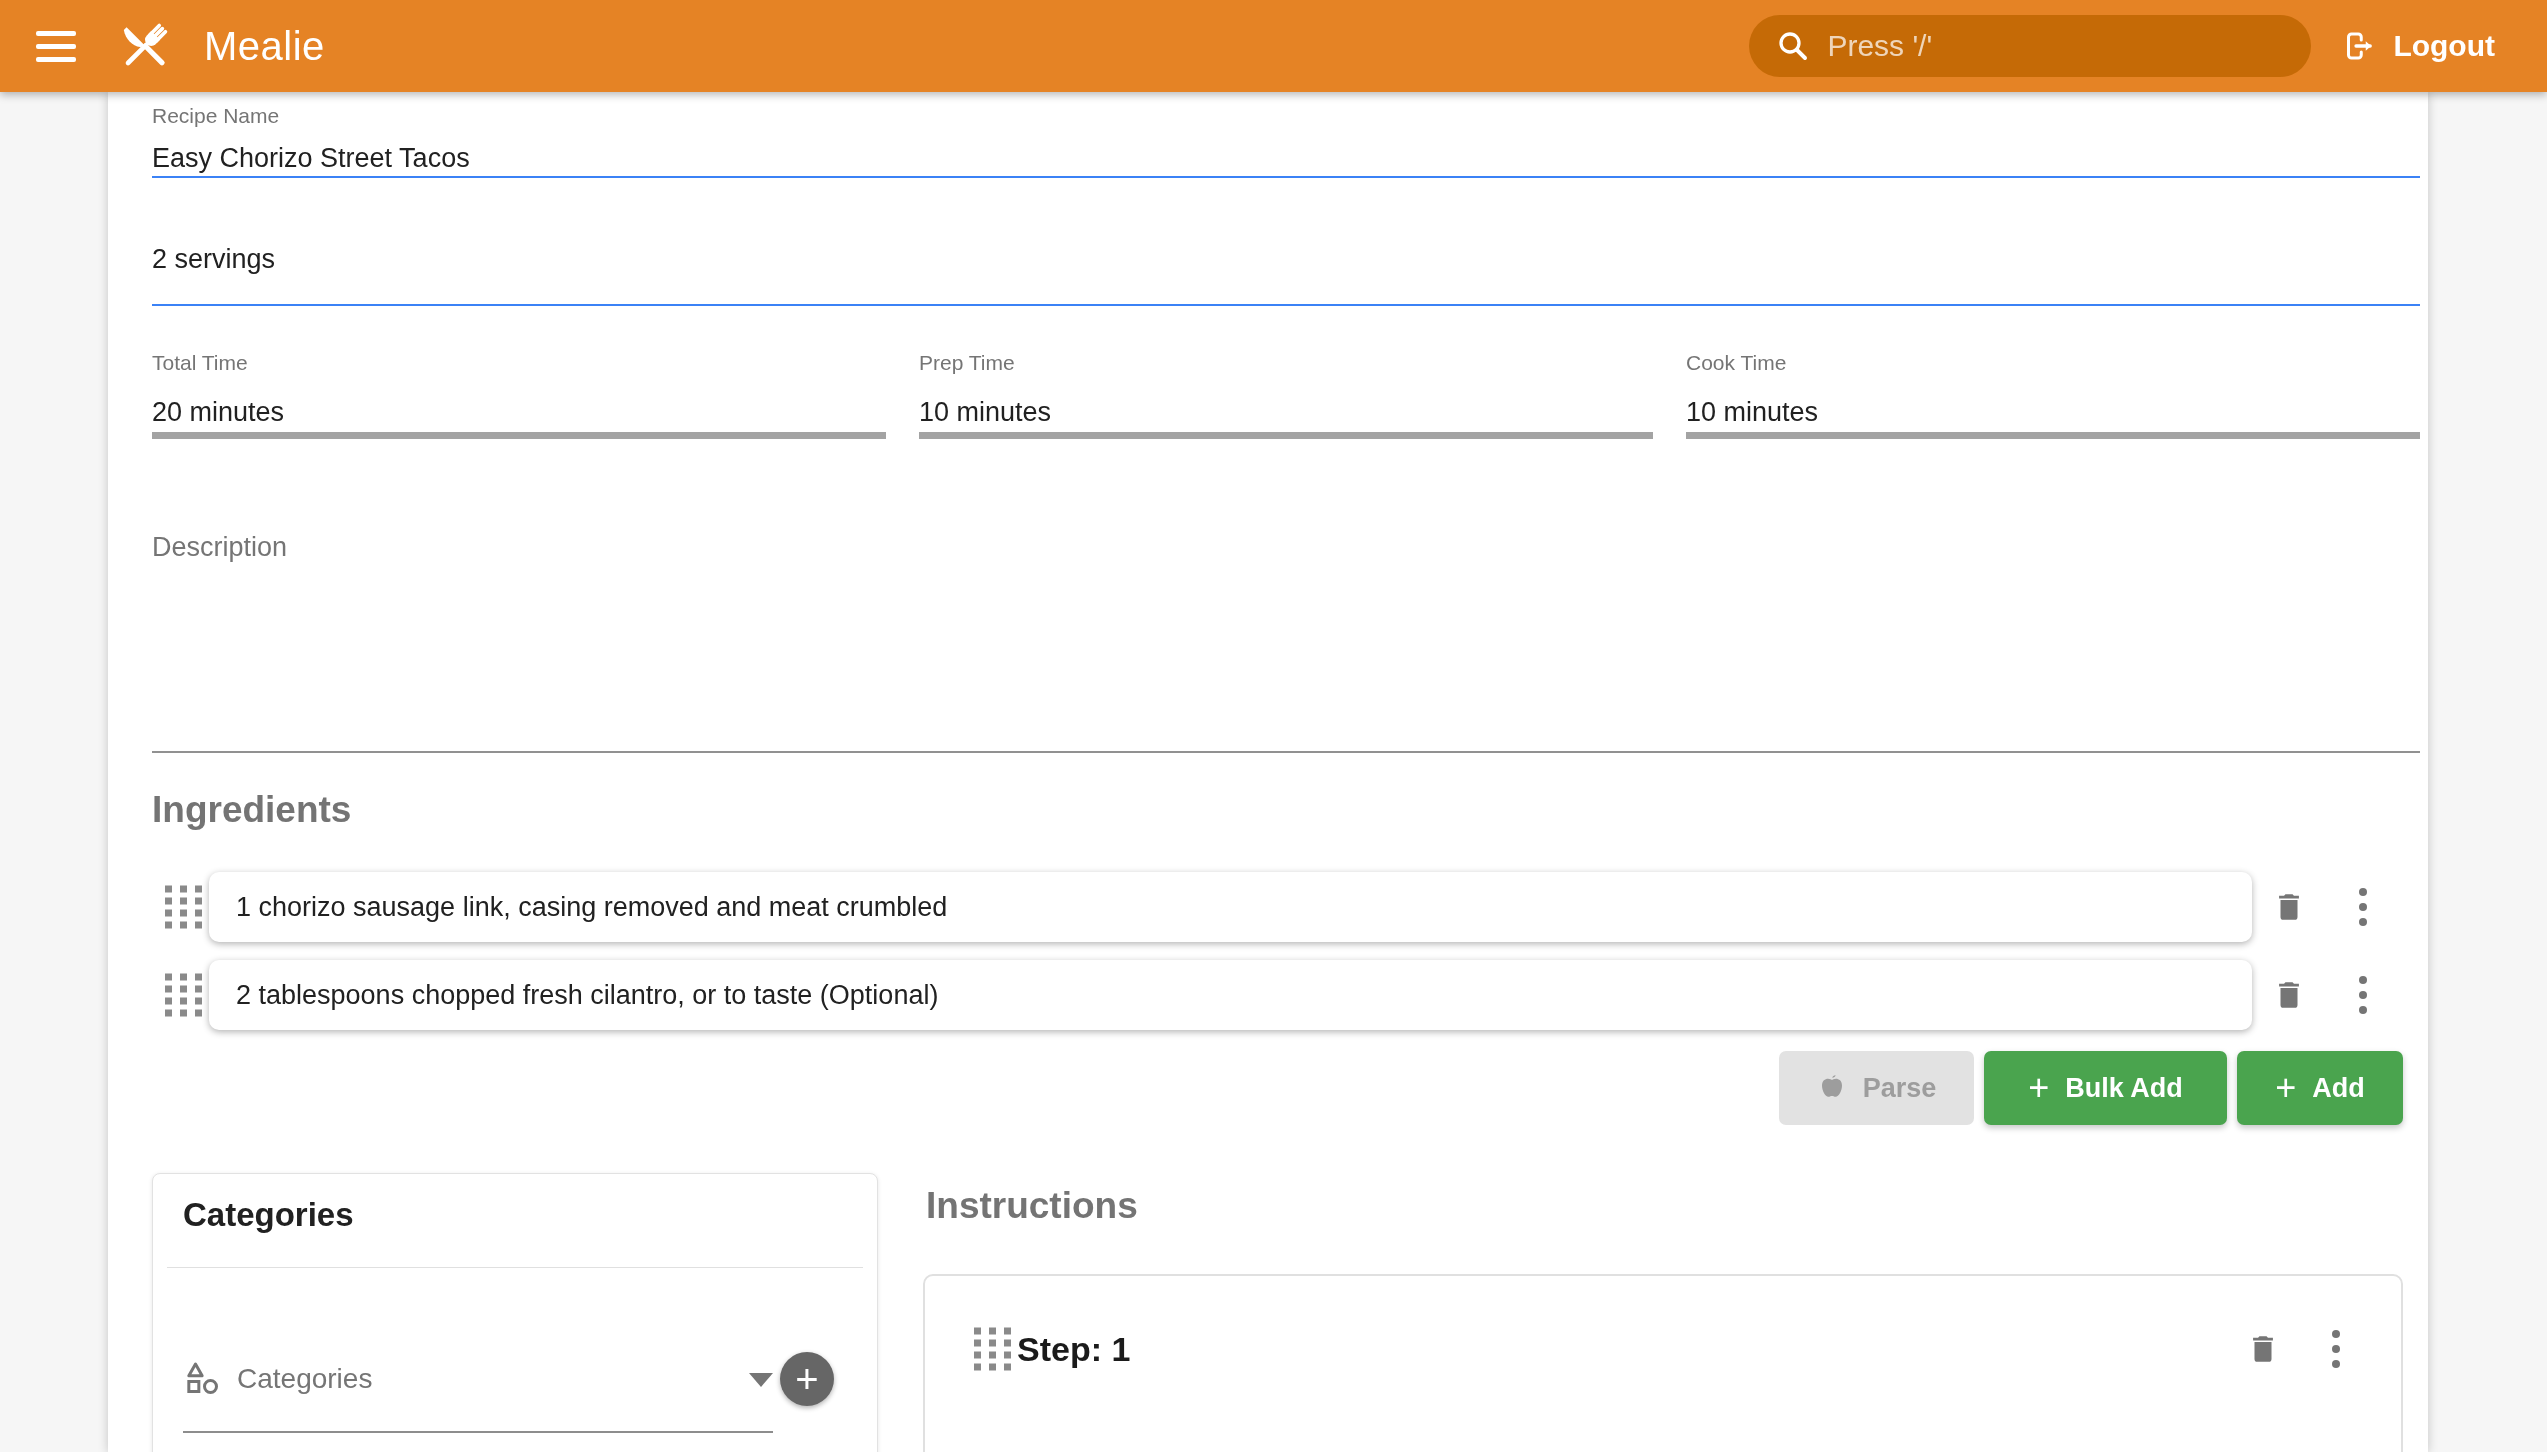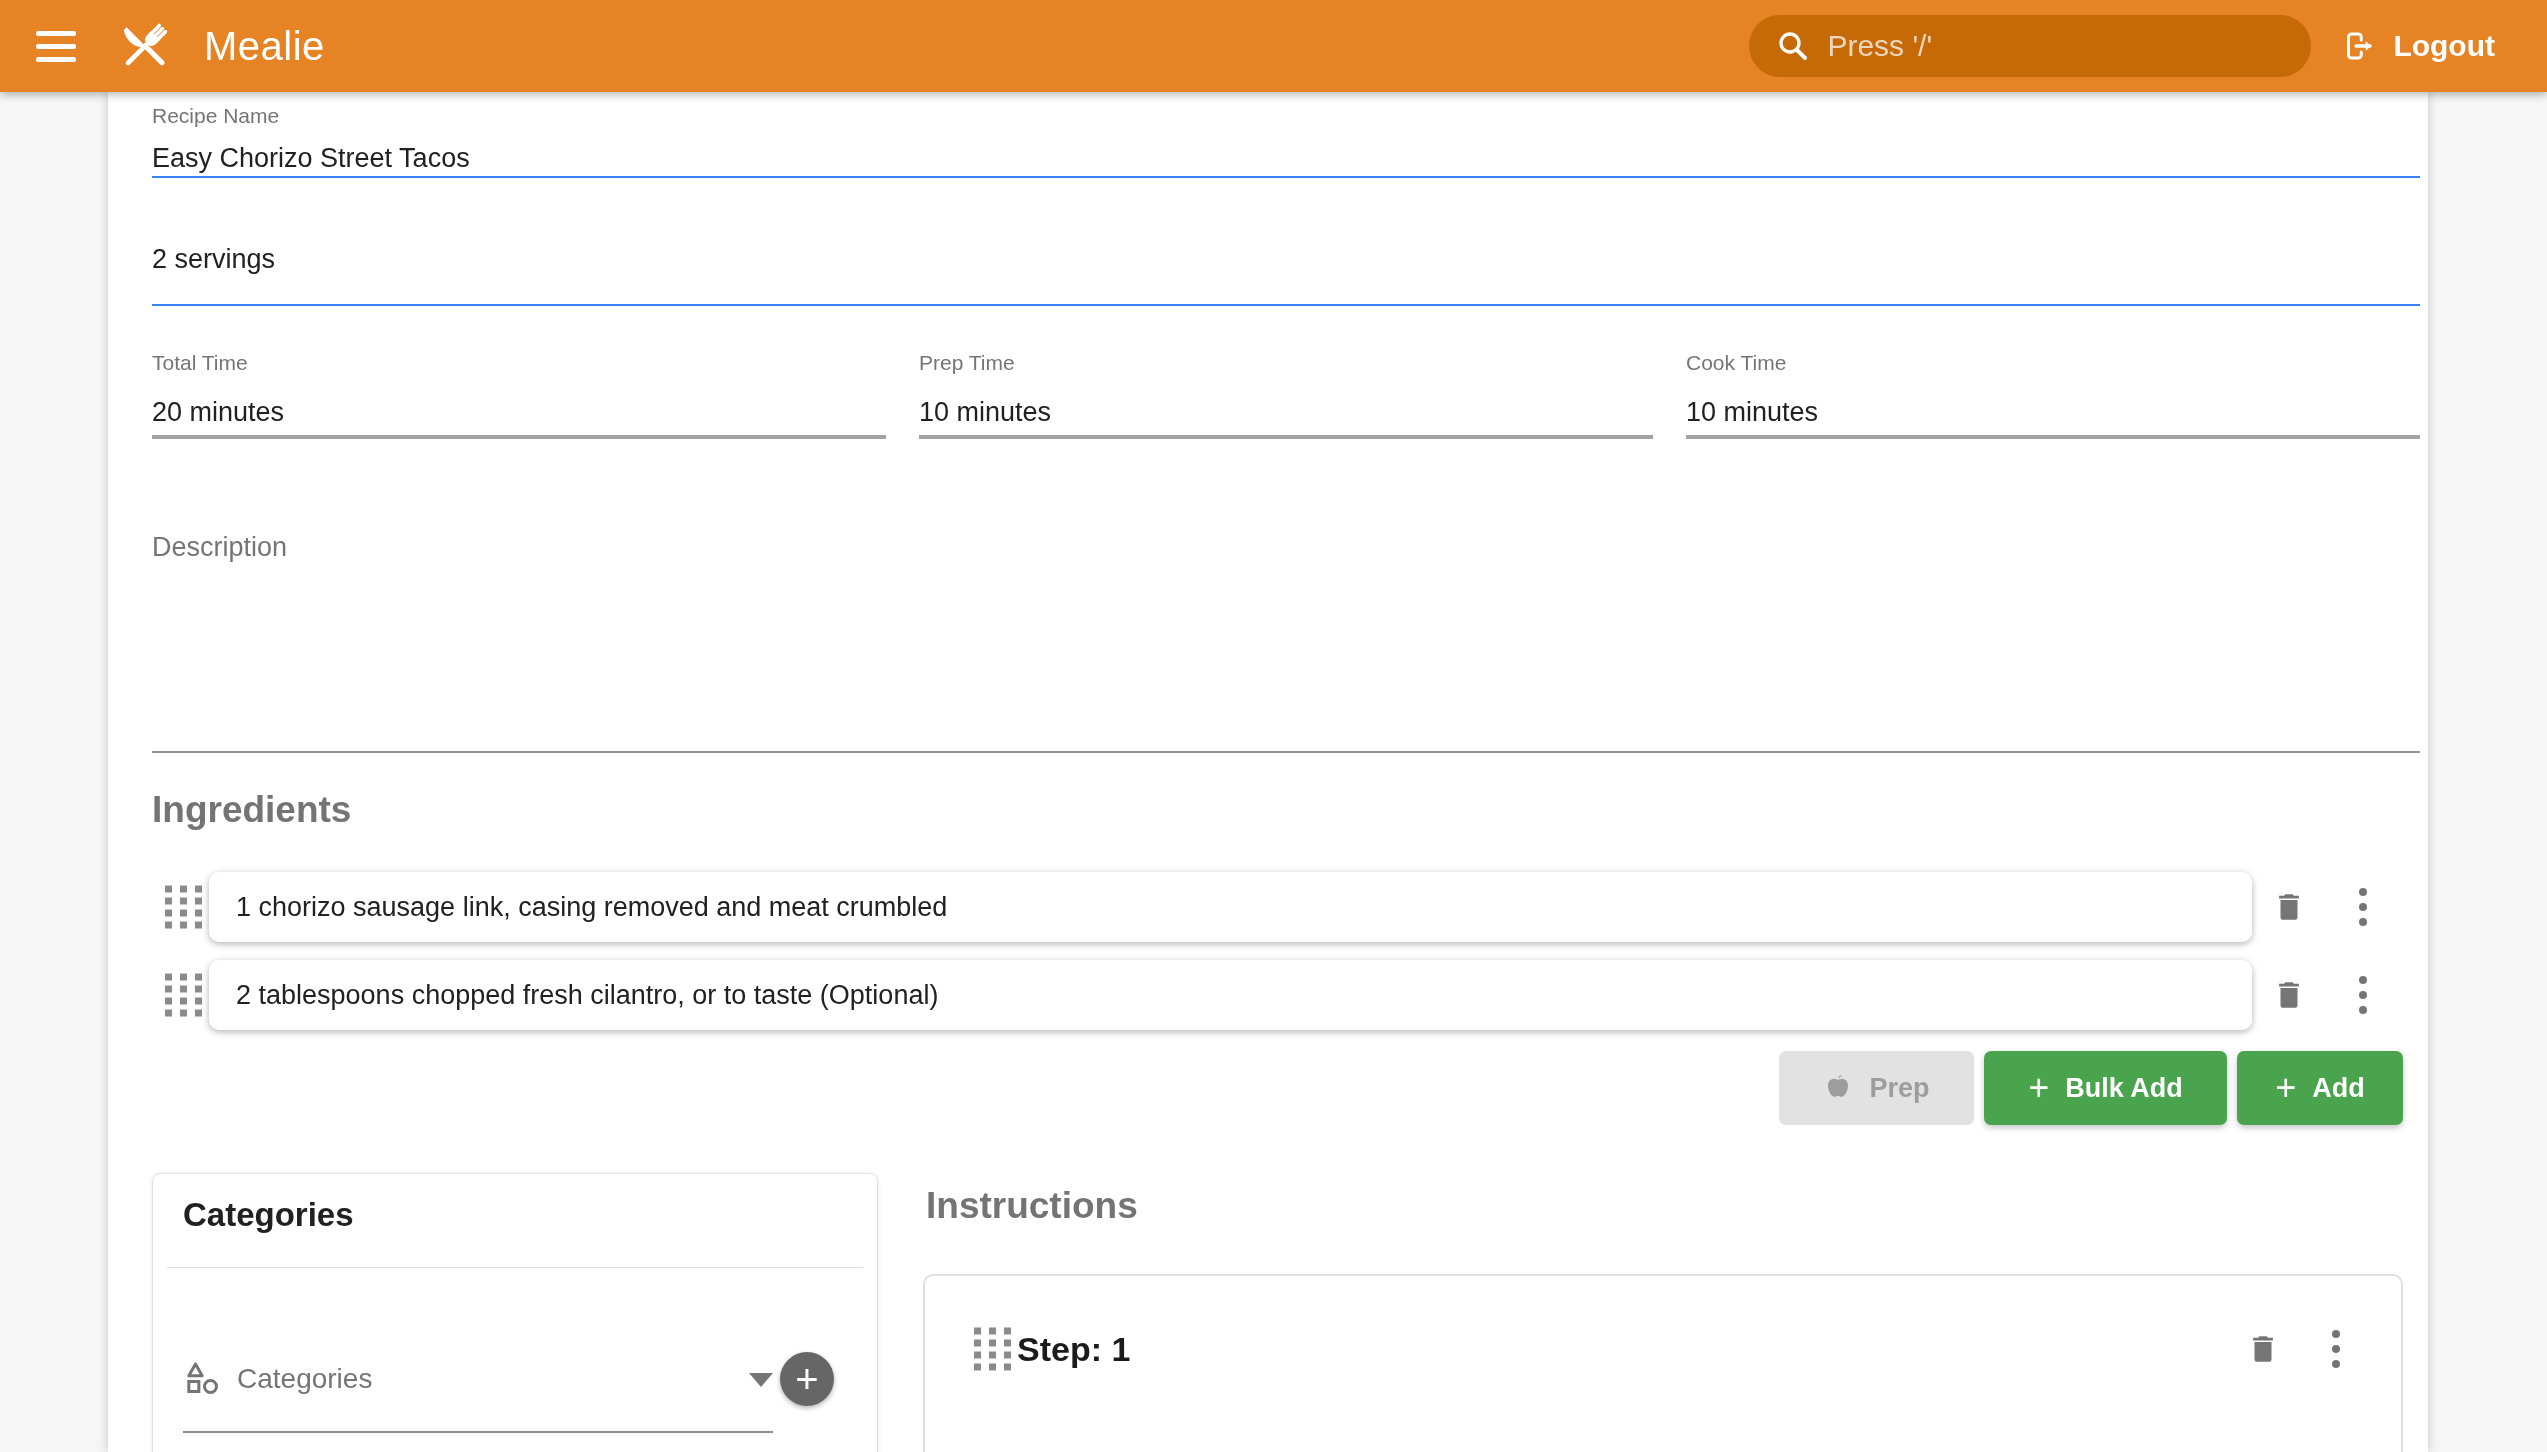--- a/index.html
+++ b/index.html
@@ -30,21 +30,21 @@
   .main-card {
     position:absolute; left:108px; top:92px; width:2320px; height:1361px;
     background:#fff; box-shadow:0 0 10px rgba(0,0,0,.20); overflow:hidden;
   }
   .field { position:absolute; left:44px; right:8px; border-bottom:2px solid #3b82f6; }
   .f-label { font-size:21px; line-height:24px; color:#757575; }
   .f-value { font-size:27px; line-height:36px; color:#212121; }
   .f-name  { top:12px;  height:74px; }  .f-name  .f-value { margin-top:12px; }
   .f-serv  { top:131px; height:83px; }  .f-serv  .f-value { margin-top:18px; }
   .times-row { position:absolute; left:44px; right:8px; top:259px; display:flex; gap:33px; }
-  .time-col { flex:1; height:88px; border-bottom:4px solid #a3a3a3; }
+  .time-col { flex:1; height:88px; border-bottom:7px solid #a3a3a3; }
   .time-col .f-value { margin-top:19px; }
   .f-desc-label { position:absolute; left:44px; top:440px; font-size:27px; color:#757575; }
   .desc-underline { position:absolute; left:44px; right:8px; top:659px; height:2px; background:#919191; }
 
   .section-title { position:absolute; font-size:37px; font-weight:bold; color:#747474; }
   .ing-title { left:44px; top:697px; }
 
   
   .ing-row { position:absolute; left:0; right:0; height:70px; }
   .ing-row.r1 { top:780px; } .ing-row.r2 { top:868px; }
@@ -244,21 +244,21 @@
     </div>
   </div>
 
   <div class="btn-row">
     <button class="btn btn-parse">
       <svg width="30" height="30" viewBox="0 0 24 24">
         <path fill="#9d9d9d" d="M20,10c0,4.4-2.8,9-5,9c-1.2,0-1.6-0.6-3-0.6s-1.8,0.6-3,0.6c-2.2,0-5-4.6-5-9
           c0-3.9,2.5-5.5,4.8-5.5c1.7,0,2.8,0.9,3.2,0.9s1.5-0.9,3.2-0.9C17.5,4.5,20,6.1,20,10z
           M12.2,3.8c0.3-1.1,1.3-2,2.5-2c0.1,0,0.1,0,0.2,0c-0.3,1.1-1.3,2-2.5,2C12.3,3.8,12.3,3.8,12.2,3.8z"></path>
       </svg>
-      <span>Prep</span>
+      <span>Parse</span>
     </button>
     <button class="btn btn-green btn-bulk" style="background-color: rgb(74, 164, 78);">
       <span class="plus-glyph">+</span>
       <span>Bulk Add</span>
     </button>
     <button class="btn btn-green btn-add" style="background-color: rgb(74, 164, 78);">
       <span class="plus-glyph">+</span>
       <span>Add</span>
     </button>
   </div>

